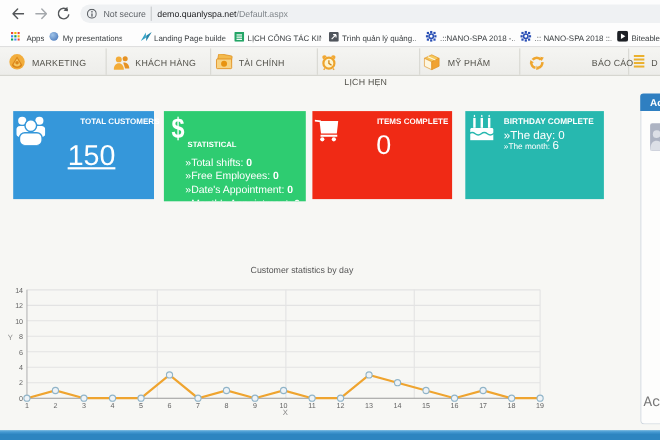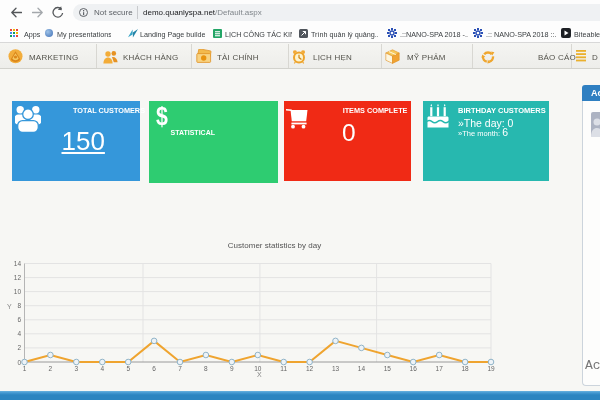--- a/index.html
+++ b/index.html
@@ -136,21 +136,21 @@
   <circle cx="7.7" cy="9" r="2.7" fill="#e8930f"></circle>
 </svg>
 <div class="abs menu" style="left:217px;top:53px;">TÀI CHÍNH</div>
 <svg class="abs" style="left:292px;top:49px;" width="14" height="15" viewBox="0 0 14 15">
   <path d="M1.2 1.8 A3 3 0 0 1 5 2.2 L2.2 5.2 A3 3 0 0 1 1.2 1.8 Z" fill="#f2a832"></path>
   <path d="M12.8 1.8 A3 3 0 0 0 9 2.2 L11.8 5.2 A3 3 0 0 0 12.8 1.8 Z" fill="#f2a832"></path>
   <circle cx="7" cy="8.4" r="5" fill="#fdf4cf" stroke="#eea42c" stroke-width="2"></circle>
   <path d="M7 5.8 V8.6 L9.4 10.4" stroke="#cf861a" stroke-width="1.2" fill="none"></path>
   <path d="M3.4 13.2 L2.2 14.4 M10.6 13.2 L11.8 14.4" stroke="#eea42c" stroke-width="1.2"></path>
 </svg>
-<div class="abs menu" style="left:313px;top:53px;">LỊCH HẸN</div>
+<div class="abs menu" style="left:313px;top:70px;">LỊCH HẸN</div>
 <svg class="abs" style="left:385px;top:49px;" width="15" height="15" viewBox="0 0 15 15">
   <g stroke="#e09122" stroke-width="0.6" stroke-linejoin="round">
     <path d="M7.5 0.8 L14.2 4 L7.5 7.2 L0.8 4 Z" fill="#f6c95c"></path>
     <path d="M0.8 4 L7.5 7.2 L7.5 14.4 L0.8 11.2 Z" fill="#fdf6e0"></path>
     <path d="M14.2 4 L7.5 7.2 L7.5 14.4 L14.2 11.2 Z" fill="#f0a232"></path>
     <path d="M4 2.6 L10.8 5.6" fill="none" stroke="#fdf6e0" stroke-width="1"></path>
   </g>
 </svg>
 <div class="abs menu" style="left:407px;top:53px;">MỸ PHẨM</div>
 <svg class="abs" style="left:481px;top:50px;" width="14" height="14" viewBox="0 0 14 14">
@@ -191,20 +191,26 @@
     <circle cx="13" cy="10.2" r="5.3" stroke="#3597da" stroke-width="1.3"></circle>
     <rect x="2.7" y="16.6" width="20.6" height="11.8" rx="4.8" stroke="#3597da" stroke-width="1.3"></rect>
   </g>
 </svg>
 <div class="abs" style="left:12px;top:105.5px;width:133px;text-align:right;font-size:7.3px;font-weight:bold;color:#fff;">TOTAL CUSTOMERS</div>
 <div class="abs" style="left:61.5px;top:126px;font-size:26px;color:#fff;text-decoration:underline;">150</div>
 
 <div class="abs" style="left:149px;top:101px;width:129px;height:82px;background:#2ecc71;overflow:hidden;">
   <div style="position:absolute;left:7px;top:0px;font-size:26px;font-weight:bold;color:#fff;display:inline-block;transform:scaleX(0.82);transform-origin:left top;">$</div>
   <div style="position:absolute;left:21.5px;top:27.5px;font-size:7px;font-weight:bold;color:#fff;">STATISTICAL</div>
+  <div style="position:absolute;left:19.5px;top:41.5px;font-size:9.5px;color:#fff;line-height:12.35px;">
+    <div>»Total shifts: <b>0</b></div>
+    <div>»Free Employees: <b>0</b></div>
+    <div>»Date's Appointment: <b>0</b></div>
+    <div>»Month's Appointment: <b>0</b></div>
+  </div>
 </div>
 
 <div class="abs" style="left:284px;top:101px;width:127px;height:80px;background:#f02a15;"></div>
 <svg class="abs" style="left:286px;top:107px;" width="22" height="22" viewBox="0 0 22 22">
   <g fill="#fff">
     <path d="M0 1.9 L5.8 2.5 L5.9 4.1 L0 3.5 Z"></path>
     <path d="M4.5 3 H21.5 L20.2 14.3 H5.8 Z"></path>
     <path d="M5.4 15.6 H20.6 V17.4 H5.4 Z"></path>
     <circle cx="7" cy="19.7" r="1.9"></circle>
       <circle cx="17.5" cy="19.7" r="1.9"></circle>
@@ -219,21 +225,21 @@
     <rect x="3.2" y="3.2" width="2.2" height="9"></rect>
       <rect x="9.9" y="3.2" width="2.2" height="9"></rect>
       <rect x="16.6" y="3.2" width="2.2" height="9"></rect>
     <path d="M4.3 0 C5.1 0.9 5.3 2 4.3 2.4 C3.3 2 3.5 0.9 4.3 0 Z"></path>
     <path d="M11 0 C11.8 0.9 12 2 11 2.4 C10 2 10.2 0.9 11 0 Z"></path>
     <path d="M17.7 0 C18.5 0.9 18.7 2 17.7 2.4 C16.7 2 16.9 0.9 17.7 0 Z"></path>
     <path d="M0.5 13.8 C0.5 13 1.1 12.4 1.9 12.4 H20.1 C20.9 12.4 21.5 13 21.5 13.8 V23.5 H0.5 Z"></path>
   </g>
   <path d="M-0.5 17.6 Q2.25 15.4 5 17.6 T10.5 17.6 T16 17.6 T21.5 17.6 T27 17.6" fill="none" stroke="#27b8af" stroke-width="1.4"></path>
 </svg>
-<div class="abs" style="left:458px;top:105.5px;font-size:7.5px;font-weight:bold;color:#fff;">BIRTHDAY CUSTOMERS</div>
+<div class="abs" style="left:458px;top:105.5px;font-size:7.5px;font-weight:bold;color:#fff;">BIRTHDAY COMPLETE</div>
 <div class="abs" style="left:458px;top:117px;font-size:10.5px;color:#fff;">»The day: 0</div>
 <div class="abs" style="left:458px;top:126px;font-size:7.5px;color:#fff;">»The month: <span style="font-size:10.5px;">6</span></div>
 
 <svg class="abs" style="left:0;top:230px;" width="560" height="155" viewBox="0 230 560 155">
   <text x="274.5" y="248" font-size="8" fill="#555" text-anchor="middle">Customer statistics by day</text>
 
   <g stroke="#e3e3e3" stroke-width="1">
     <line x1="24.5" y1="263.5" x2="491" y2="263.5"></line>
     <line x1="24.5" y1="277.6" x2="491" y2="277.6"></line>
     <line x1="24.5" y1="291.6" x2="491" y2="291.6"></line>

